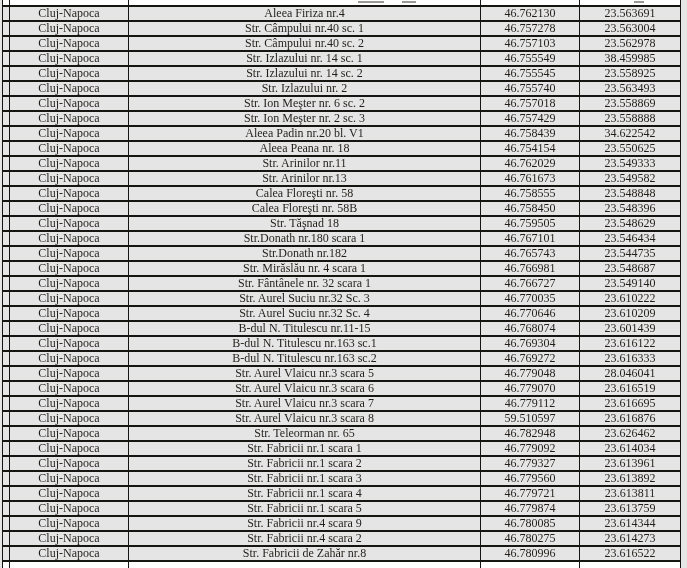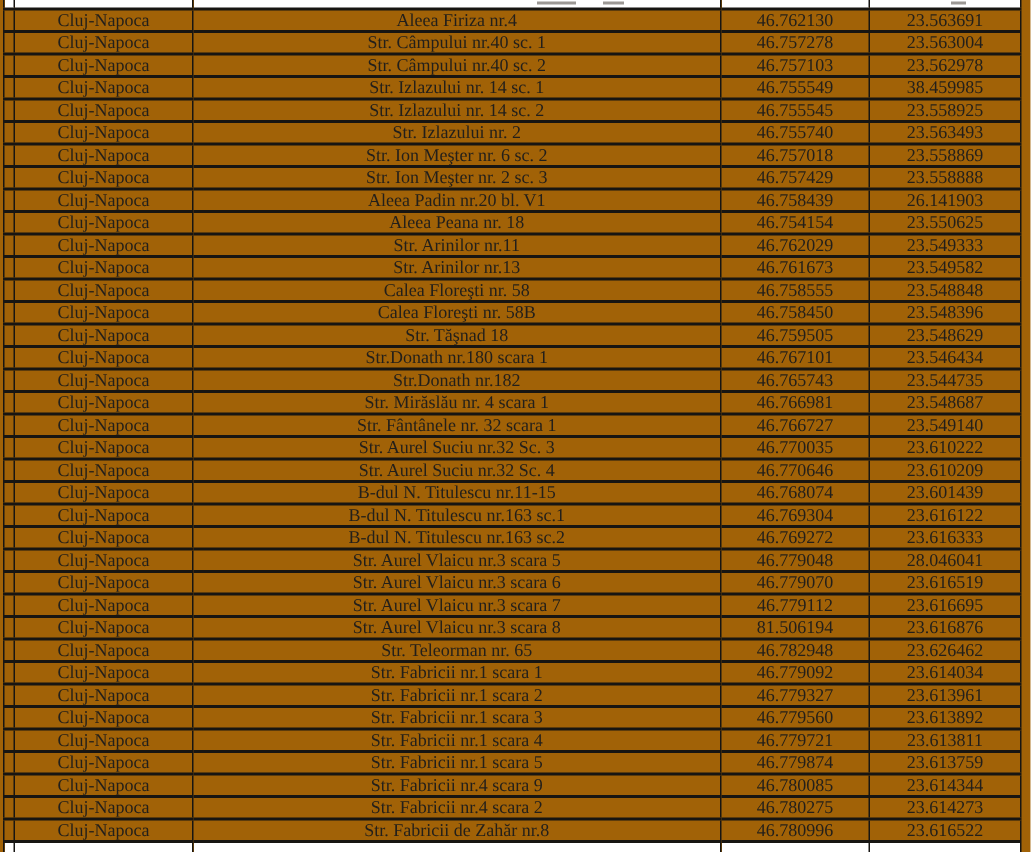--- a/index.html
+++ b/index.html
@@ -5,21 +5,21 @@
   html, body {
     margin: 0;
     padding: 0;
     background: #ffffff;
   }
   .viewport {
     position: relative;
     width: 687px;
     height: 568px;
     overflow: hidden;
-    background: #a16207;
+    background: #e5e5e5;
     font-family: "Liberation Serif", "DejaVu Serif", serif;
   }
   table.doc-table {
     position: absolute;
     left: 2px;
     top: -10px;
     border-collapse: collapse;
     table-layout: fixed;
     width: 678px;
   }
@@ -123,21 +123,21 @@
           <td>Cluj-Napoca</td>
           <td>Str. Ion Meşter nr. 2 sc. 3</td>
           <td>46.757429</td>
           <td>23.558888</td>
         </tr>
         <tr>
           <td></td>
           <td>Cluj-Napoca</td>
           <td>Aleea Padin nr.20 bl. V1</td>
           <td>46.758439</td>
-          <td>26.141903</td>
+          <td>34.622542</td>
         </tr>
         <tr>
           <td></td>
           <td>Cluj-Napoca</td>
           <td>Aleea Peana nr. 18</td>
           <td>46.754154</td>
           <td>23.550625</td>
         </tr>
         <tr>
           <td></td>
@@ -255,21 +255,21 @@
           <td></td>
           <td>Cluj-Napoca</td>
           <td>Str. Aurel Vlaicu nr.3 scara 7</td>
           <td>46.779112</td>
           <td>23.616695</td>
         </tr>
         <tr>
           <td></td>
           <td>Cluj-Napoca</td>
           <td>Str. Aurel Vlaicu nr.3 scara 8</td>
-          <td>81.506194</td>
+          <td>59.510597</td>
           <td>23.616876</td>
         </tr>
         <tr>
           <td></td>
           <td>Cluj-Napoca</td>
           <td>Str. Teleorman nr. 65</td>
           <td>46.782948</td>
           <td>23.626462</td>
         </tr>
         <tr>

